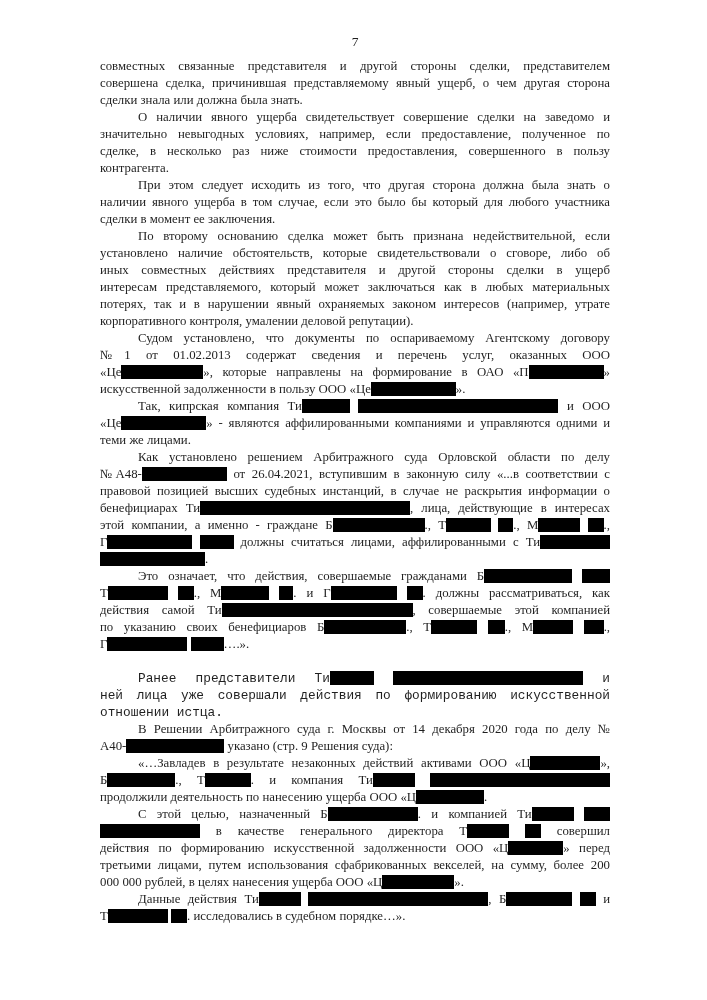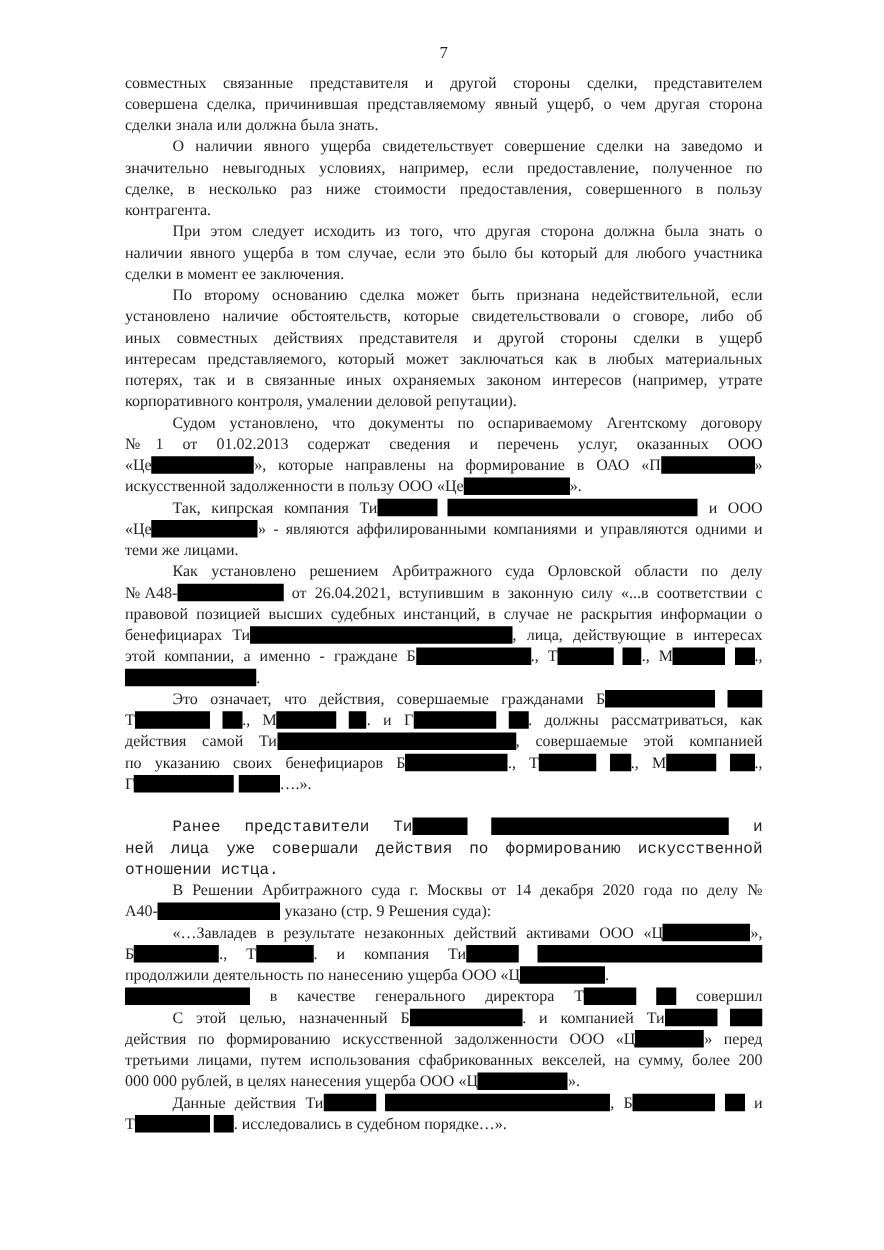--- a/index.html
+++ b/index.html
@@ -72,40 +72,41 @@
       <div class="paragraph">
         <div class="line indent">При этом следует исходить из того, что другая сторона должна была знать о</div>
         <div class="line">наличии явного ущерба в том случае, если это было бы который для любого участника</div>
         <div class="line last">сделки в момент ее заключения.</div>
       </div>
       <div class="paragraph">
         <div class="line indent">По второму основанию сделка может быть признана недействительной, если</div>
         <div class="line">установлено наличие обстоятельств, которые свидетельствовали о сговоре, либо об</div>
         <div class="line">иных совместных действиях представителя и другой стороны сделки в ущерб</div>
         <div class="line">интересам представляемого, который может заключаться как в любых материальных</div>
-        <div class="line">потерях, так и в связанные иных охраняемых законом интересов (например, утрате</div>
+        <div class="line">потерях, так и в нарушении явный охраняемых законом интересов (например, утрате</div>
         <div class="line last">корпоративного контроля, умалении деловой репутации).</div>
       </div>
       <div class="paragraph">
         <div class="line indent">Судом установлено, что документы по оспариваемому Агентскому договору</div>
         <div class="line">№1 от 01.02.2013 содержат сведения и перечень услуг, оказанных ООО</div>
         <div class="line">«Це<span class="redact" style="width: 82px;"></span>», которые направлены на формирование в ОАО «П<span class="redact" style="width: 75px;"></span>»</div>
         <div class="line last">искусственной задолженности в пользу ООО «Це<span class="redact" style="width: 85px;"></span>».</div>
       </div>
       <div class="paragraph">
         <div class="line indent">Так, кипрская компания Ти<span class="redact" style="width: 48px;"></span> <span class="redact" style="width: 200px;"></span> и ООО</div>
         <div class="line">«Це<span class="redact" style="width: 85px;"></span>» - являются аффилированными компаниями и управляются одними и</div>
         <div class="line last">теми же лицами.</div>
       </div>
       <div class="paragraph">
         <div class="line indent">Как установлено решением Арбитражного суда Орловской области по делу</div>
         <div class="line">№А48-<span class="redact" style="width: 85px;"></span> от 26.04.2021, вступившим в законную силу «...в соответствии с</div>
         <div class="line">правовой позицией высших судебных инстанций, в случае не раскрытия информации о</div>
         <div class="line">бенефициарах Ти<span class="redact" style="width: 40px;"></span><span class="redact" style="width: 170px;"></span>, лица, действующие в интересах</div>
         <div class="line">этой компании, а именно - граждане Б<span class="redact" style="width: 92px;"></span>., Т<span class="redact" style="width: 45px;"></span> <span class="redact" style="width: 15px;"></span>., М<span class="redact" style="width: 42px;"></span> <span class="redact" style="width: 16px;"></span>.,</div>
+        <div class="line">Г<span class="redact" style="width: 85px;"></span> <span class="redact" style="width: 34px;"></span> должны считаться лицами, аффилированными с Ти<span class="redact" style="width: 70px;"></span></div>
         <div class="line last"><span class="redact" style="width: 105px;"></span>.</div>
       </div>
       <div class="paragraph">
         <div class="line indent">Это означает, что действия, совершаемые гражданами Б<span class="redact" style="width: 88px;"></span> <span class="redact" style="width: 28px;"></span></div>
         <div class="line">Т<span class="redact" style="width: 60px;"></span> <span class="redact" style="width: 16px;"></span>., М<span class="redact" style="width: 48px;"></span> <span class="redact" style="width: 14px;"></span>. и Г<span class="redact" style="width: 66px;"></span> <span class="redact" style="width: 16px;"></span>. должны рассматриваться, как</div>
         <div class="line">действия самой Ти<span class="redact" style="width: 26px;"></span><span class="redact" style="width: 165px;"></span>, совершаемые этой компанией</div>
         <div class="line">по указанию своих бенефициаров Б<span class="redact" style="width: 82px;"></span>., Т<span class="redact" style="width: 46px;"></span> <span class="redact" style="width: 17px;"></span>., М<span class="redact" style="width: 40px;"></span> <span class="redact" style="width: 20px;"></span>.,</div>
         <div class="line last">Г<span class="redact" style="width: 80px;"></span> <span class="redact" style="width: 33px;"></span>….».</div>
       </div>
       <div class="paragraph gap-before">
@@ -116,22 +117,22 @@
       <div class="paragraph">
         <div class="line indent">В Решении Арбитражного суда г. Москвы от 14 декабря 2020 года по делу №</div>
         <div class="line last">А40-<span class="redact" style="width: 98px;"></span> указано (стр. 9 Решения суда):</div>
       </div>
       <div class="paragraph">
         <div class="line indent">«…Завладев в результате незаконных действий активами ООО «Ц<span class="redact" style="width: 70px;"></span>»,</div>
         <div class="line">Б<span class="redact" style="width: 68px;"></span>., Т<span class="redact" style="width: 46px;"></span>. и компания Ти<span class="redact" style="width: 42px;"></span> <span class="redact" style="width: 180px;"></span></div>
         <div class="line last">продолжили деятельность по нанесению ущерба ООО «Ц<span class="redact" style="width: 68px;"></span>.</div>
       </div>
       <div class="paragraph">
+        <div class="line indent">С этой целью, назначенный Б<span class="redact" style="width: 90px;"></span>. и компанией Ти<span class="redact" style="width: 42px;"></span> <span class="redact" style="width: 26px;"></span></div>
         <div class="line"><span class="redact" style="width: 100px;"></span> в качестве генерального директора Т<span class="redact" style="width: 42px;"></span> <span class="redact" style="width: 16px;"></span> совершил</div>
-        <div class="line indent">С этой целью, назначенный Б<span class="redact" style="width: 90px;"></span>. и компанией Ти<span class="redact" style="width: 42px;"></span> <span class="redact" style="width: 26px;"></span></div>
         <div class="line">действия по формированию искусственной задолженности ООО «Ц<span class="redact" style="width: 55px;"></span>» перед</div>
         <div class="line">третьими лицами, путем использования сфабрикованных векселей, на сумму, более 200</div>
         <div class="line last">000 000 рублей, в целях нанесения ущерба ООО «Ц<span class="redact" style="width: 72px;"></span>».</div>
       </div>
       <div class="paragraph">
         <div class="line indent">Данные действия Ти<span class="redact" style="width: 42px;"></span> <span class="redact" style="width: 180px;"></span>, Б<span class="redact" style="width: 66px;"></span> <span class="redact" style="width: 16px;"></span> и</div>
         <div class="line last">Т<span class="redact" style="width: 60px;"></span> <span class="redact" style="width: 16px;"></span>. исследовались в судебном порядке…».</div>
       </div>
     </div>
 </div>

